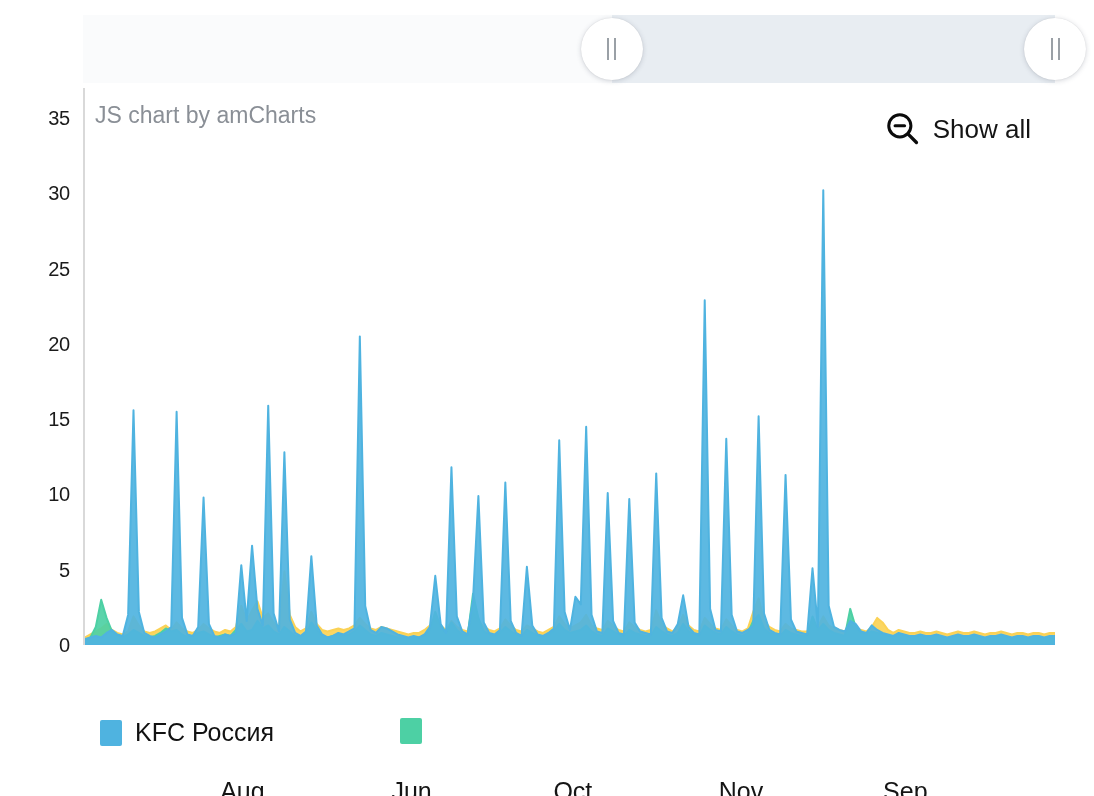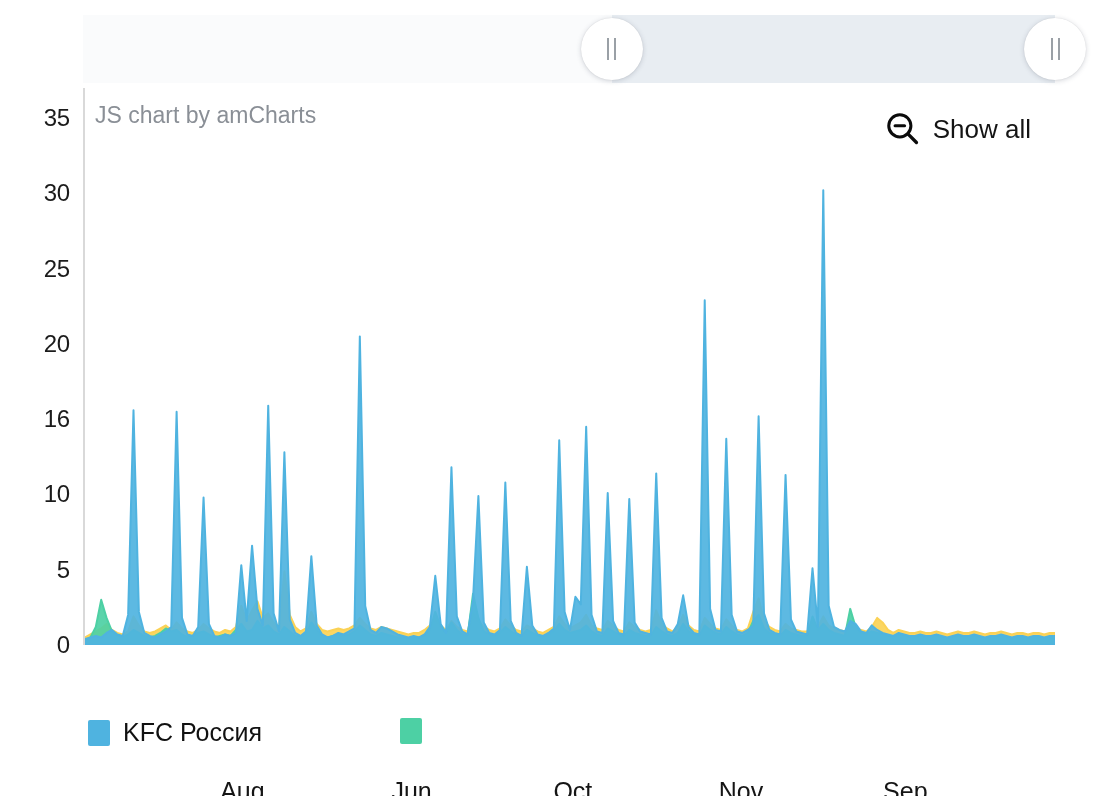--- a/index.html
+++ b/index.html
@@ -76,21 +76,21 @@
     position: absolute;
     left: 0;
     top: 0;
     width: 70px;
     height: 560px;
   }
   .y-tick {
     position: absolute;
     right: 0;
     transform: translateY(-50%);
-    font-size: 24px;
+    font-size: 20px;
     color: #1b1b1b;
     letter-spacing: -0.2px;
     white-space: nowrap;
   }
   #plot {
     position: absolute;
     left: 83px;
     top: 3px;
     width: 972px;
     height: 557px;
@@ -196,21 +196,21 @@
         </span>
     </div>
   </div>
 
   <div id="chart-area">
 
     <div id="y-axis-labels">
         <div class="y-tick" style="top: 560px;">0</div>
         <div class="y-tick" style="top: 484.73px;">5</div>
         <div class="y-tick" style="top: 409.459px;">10</div>
-        <div class="y-tick" style="top: 334.189px;">16</div>
+        <div class="y-tick" style="top: 334.189px;">15</div>
         <div class="y-tick" style="top: 258.919px;">20</div>
         <div class="y-tick" style="top: 183.649px;">25</div>
         <div class="y-tick" style="top: 108.378px;">30</div>
         <div class="y-tick" style="top: 33.1081px;">35</div>
       </div>
 
     <div id="plot">
       <svg id="plot-svg" preserveAspectRatio="none" viewBox="0 0 972 557">
           <path d="M 0.00 549.47 L 5.40 546.46 L 10.80 543.45 L 16.20 540.44 L 21.60 535.92 L 27.00 541.95 L 32.40 544.96 L 37.80 546.46 L 43.20 543.45 L 48.60 528.40 L 54.00 537.43 L 59.40 543.45 L 64.80 544.96 L 70.20 543.45 L 75.60 540.44 L 81.00 537.43 L 86.40 541.95 L 91.80 534.42 L 97.20 540.44 L 102.60 543.45 L 108.00 544.96 L 113.40 541.95 L 118.80 535.92 L 124.20 540.44 L 129.60 543.45 L 135.00 544.96 L 140.40 541.95 L 145.80 543.45 L 151.20 538.94 L 156.60 517.86 L 162.00 532.91 L 167.40 522.38 L 172.80 513.34 L 178.20 529.90 L 183.60 525.39 L 189.00 534.42 L 194.40 540.44 L 199.80 483.24 L 205.20 526.89 L 210.60 538.94 L 216.00 543.45 L 221.40 540.44 L 226.80 523.88 L 232.20 535.92 L 237.60 541.95 L 243.00 543.45 L 248.40 541.95 L 253.80 540.44 L 259.20 541.95 L 264.60 540.44 L 270.00 537.43 L 275.40 529.90 L 280.80 535.92 L 286.20 540.44 L 291.60 541.95 L 297.00 538.94 L 302.40 540.44 L 307.80 541.95 L 313.20 543.45 L 318.60 544.96 L 324.00 546.46 L 329.40 544.96 L 334.80 544.96 L 340.20 541.95 L 345.60 537.43 L 351.00 531.41 L 356.40 537.43 L 361.80 541.95 L 367.20 532.91 L 372.60 538.94 L 378.00 541.95 L 383.40 543.45 L 388.80 525.39 L 394.20 532.91 L 399.60 538.94 L 405.00 541.95 L 410.40 543.45 L 415.80 540.44 L 421.20 531.41 L 426.60 537.43 L 432.00 541.95 L 437.40 543.45 L 442.80 537.43 L 448.20 540.44 L 453.60 543.45 L 459.00 544.96 L 464.40 541.95 L 469.80 538.94 L 475.20 528.40 L 480.60 535.92 L 486.00 540.44 L 491.40 537.43 L 496.80 534.42 L 502.20 526.89 L 507.60 537.43 L 513.00 540.44 L 518.40 541.95 L 523.80 532.91 L 529.20 537.43 L 534.60 541.95 L 540.00 543.45 L 545.40 534.42 L 550.80 538.94 L 556.20 541.95 L 561.60 543.45 L 567.00 541.95 L 572.40 522.38 L 577.80 535.92 L 583.20 540.44 L 588.60 543.45 L 594.00 538.94 L 599.40 526.89 L 604.80 537.43 L 610.20 541.95 L 615.60 543.45 L 621.00 529.90 L 626.40 535.92 L 631.80 540.44 L 637.20 541.95 L 642.60 531.41 L 648.00 537.43 L 653.40 541.95 L 658.80 543.45 L 664.20 540.44 L 669.60 523.88 L 675.00 510.33 L 680.40 532.91 L 685.80 538.94 L 691.20 541.95 L 696.60 543.45 L 702.00 535.92 L 707.40 540.44 L 712.80 541.95 L 718.20 543.45 L 723.60 543.45 L 729.00 534.42 L 734.40 538.94 L 739.80 528.40 L 745.20 537.43 L 750.60 540.44 L 756.00 541.95 L 761.40 543.45 L 766.80 537.43 L 772.20 540.44 L 777.60 541.95 L 783.00 543.45 L 788.40 538.94 L 793.80 529.90 L 799.20 534.42 L 804.60 541.95 L 810.00 544.96 L 815.40 541.95 L 820.80 543.45 L 826.20 544.96 L 831.60 544.96 L 837.00 543.45 L 842.40 544.96 L 847.80 544.96 L 853.20 543.45 L 858.60 544.96 L 864.00 546.46 L 869.40 544.96 L 874.80 543.45 L 880.20 544.96 L 885.60 544.96 L 891.00 543.45 L 896.40 544.96 L 901.80 546.46 L 907.20 544.96 L 912.60 544.96 L 918.00 543.45 L 923.40 544.96 L 928.80 546.46 L 934.20 544.96 L 939.60 544.96 L 945.00 546.46 L 950.40 544.96 L 955.80 544.96 L 961.20 546.46 L 966.60 544.96 L 972.00 544.96 L 972 557 L 0 557 Z" fill="#fbd256" fill-opacity="0.92" stroke="#fbd256" stroke-width="2" stroke-linejoin="round"></path>
           <path d="M 0.00 552.48 L 5.40 549.47 L 10.80 538.94 L 16.20 511.84 L 21.60 529.90 L 27.00 543.45 L 32.40 547.97 L 37.80 549.47 L 43.20 546.46 L 48.60 541.95 L 54.00 544.96 L 59.40 547.97 L 64.80 549.47 L 70.20 547.97 L 75.60 544.96 L 81.00 540.44 L 86.40 543.45 L 91.80 541.95 L 97.20 546.46 L 102.60 549.47 L 108.00 547.97 L 113.40 544.96 L 118.80 543.45 L 124.20 546.46 L 129.60 549.47 L 135.00 547.97 L 140.40 546.46 L 145.80 547.97 L 151.20 541.95 L 156.60 535.92 L 162.00 543.45 L 167.40 541.95 L 172.80 532.91 L 178.20 540.44 L 183.60 537.43 L 189.00 543.45 L 194.40 546.46 L 199.80 538.94 L 205.20 543.45 L 210.60 547.97 L 216.00 549.47 L 221.40 546.46 L 226.80 534.42 L 232.20 541.95 L 237.60 547.97 L 243.00 549.47 L 248.40 547.97 L 253.80 546.46 L 259.20 547.97 L 264.60 546.46 L 270.00 543.45 L 275.40 537.43 L 280.80 541.95 L 286.20 546.46 L 291.60 547.97 L 297.00 544.96 L 302.40 546.46 L 307.80 547.97 L 313.20 549.47 L 318.60 549.47 L 324.00 550.98 L 329.40 549.47 L 334.80 549.47 L 340.20 547.97 L 345.60 541.95 L 351.00 523.88 L 356.40 538.94 L 361.80 544.96 L 367.20 534.42 L 372.60 541.95 L 378.00 546.46 L 383.40 547.97 L 388.80 505.82 L 394.20 529.90 L 399.60 543.45 L 405.00 546.46 L 410.40 547.97 L 415.80 544.96 L 421.20 538.94 L 426.60 543.45 L 432.00 546.46 L 437.40 547.97 L 442.80 541.95 L 448.20 544.96 L 453.60 547.97 L 459.00 549.47 L 464.40 546.46 L 469.80 543.45 L 475.20 535.92 L 480.60 541.95 L 486.00 544.96 L 491.40 543.45 L 496.80 541.95 L 502.20 537.43 L 507.60 543.45 L 513.00 546.46 L 518.40 547.97 L 523.80 540.44 L 529.20 543.45 L 534.60 546.46 L 540.00 547.97 L 545.40 541.95 L 550.80 544.96 L 556.20 546.46 L 561.60 547.97 L 567.00 547.97 L 572.40 538.94 L 577.80 543.45 L 583.20 546.46 L 588.60 547.97 L 594.00 544.96 L 599.40 535.92 L 604.80 543.45 L 610.20 546.46 L 615.60 547.97 L 621.00 537.43 L 626.40 541.95 L 631.80 544.96 L 637.20 546.46 L 642.60 538.94 L 648.00 543.45 L 653.40 546.46 L 658.80 547.97 L 664.20 544.96 L 669.60 532.91 L 675.00 526.89 L 680.40 540.44 L 685.80 544.96 L 691.20 546.46 L 696.60 547.97 L 702.00 541.95 L 707.40 544.96 L 712.80 546.46 L 718.20 547.97 L 723.60 547.97 L 729.00 528.40 L 734.40 541.95 L 739.80 535.92 L 745.20 541.95 L 750.60 544.96 L 756.00 546.46 L 761.40 547.97 L 766.80 520.87 L 772.20 538.94 L 777.60 544.96 L 783.00 546.46 L 788.40 543.45 L 793.80 544.96 L 799.20 546.46 L 804.60 547.97 L 810.00 549.47 L 815.40 546.46 L 820.80 547.97 L 826.20 549.47 L 831.60 549.47 L 837.00 547.97 L 842.40 549.47 L 847.80 549.47 L 853.20 547.97 L 858.60 549.47 L 864.00 550.98 L 869.40 549.47 L 874.80 547.97 L 880.20 549.47 L 885.60 549.47 L 891.00 547.97 L 896.40 549.47 L 901.80 550.98 L 907.20 549.47 L 912.60 549.47 L 918.00 547.97 L 923.40 549.47 L 928.80 550.98 L 934.20 549.47 L 939.60 549.47 L 945.00 550.98 L 950.40 549.47 L 955.80 549.47 L 961.20 550.98 L 966.60 549.47 L 972.00 549.47 L 972 557 L 0 557 Z" fill="#4dd0a4" fill-opacity="0.92" stroke="#4dd0a4" stroke-width="2" stroke-linejoin="round"></path>
@@ -232,21 +232,21 @@
     <div id="x-axis">
         <div class="x-tick" style="left: 159.408px;">Aug</div>
         <div class="x-tick" style="left: 328.536px;">Jun</div>
         <div class="x-tick" style="left: 489.888px;">Oct</div>
         <div class="x-tick" style="left: 658.044px;">Nov</div>
         <div class="x-tick" style="left: 822.312px;">Sep</div>
       </div>
   </div>
 
   <div id="legend">
-      <div class="legend-item" style="left: 88px;">
+      <div class="legend-item" style="left: 100px;">
         <span class="legend-swatch" style="background: rgb(79, 179, 224);"></span>
         <span class="legend-label">KFC Россия</span>
       </div>
       <div class="legend-item" style="left: 400px;">
         <span class="legend-swatch" style="background: rgb(77, 208, 164);"></span>
       </div>
     </div>
 
 </div>
 

